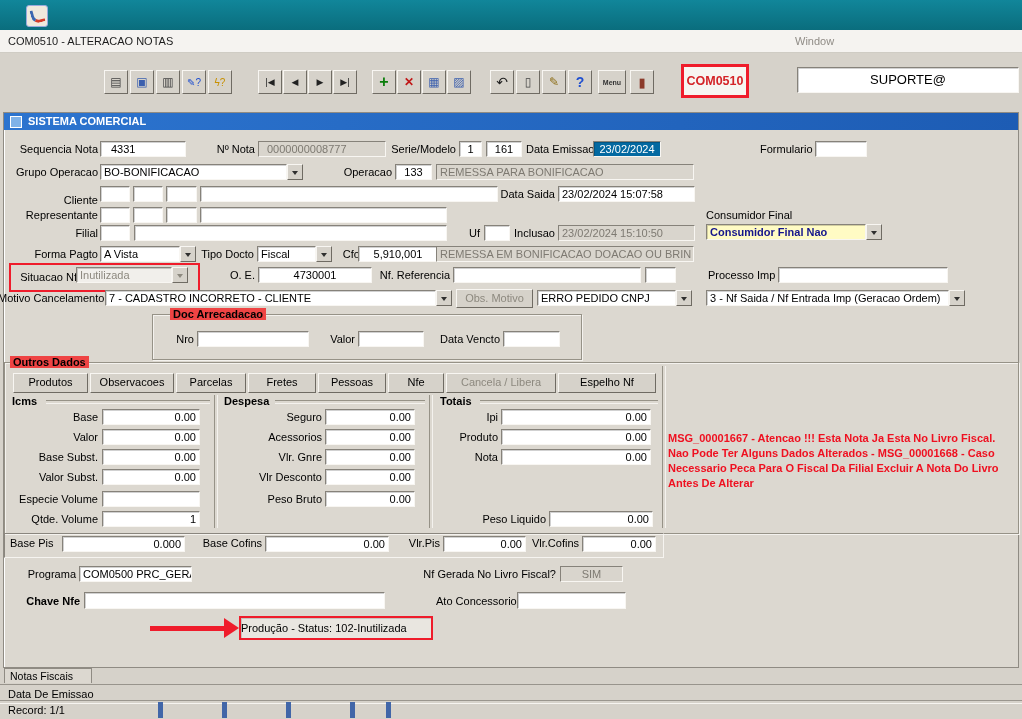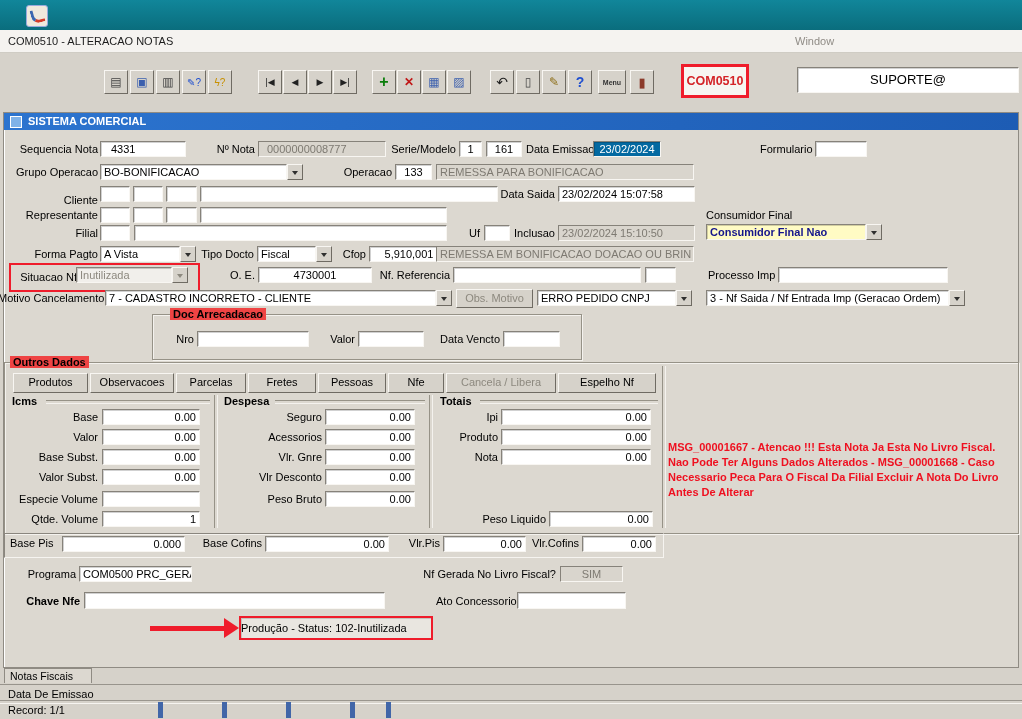--- a/index.html
+++ b/index.html
@@ -132,21 +132,21 @@
   <div class="fld ylw" style="left:706px;top:224px;width:160px;">Consumidor Final Nao</div>
   <div class="drop" style="left:866px;top:224px;"></div>
 
   <div class="lbl r" style="left:10px;top:248px;width:88px;">Forma Pagto</div>
   <div class="fld" style="left:100px;top:246px;width:80px;">A Vista</div>
   <div class="drop" style="left:180px;top:246px;"></div>
   <div class="lbl r" style="left:200px;top:248px;width:54px;">Tipo Docto</div>
   <div class="fld" style="left:257px;top:246px;width:59px;">Fiscal</div>
   <div class="drop" style="left:316px;top:246px;"></div>
   <div class="lbl r" style="left:336px;top:248px;width:30px;">Cfop</div>
-  <div class="fld ctr" style="left:369px;top:246px;width:80px;">5,910,001</div>
+  <div class="fld ctr" style="left:358px;top:246px;width:80px;">5,910,001</div>
   <div class="fld dis" style="left:436px;top:246px;width:258px;">REMESSA EM BONIFICACAO DOACAO OU BRIN</div>
 
   <div class="redbox" style="left:9px;top:263px;width:187px;height:25px;"></div>
   <div class="lbl r" style="left:17px;top:271px;width:60px;">Situacao Nf</div>
   <div class="fld ro" style="left:76px;top:267px;width:96px;">Inutilizada</div>
   <div class="drop off" style="left:172px;top:267px;"></div>
   <div class="lbl r" style="left:222px;top:269px;width:33px;">O. E.</div>
   <div class="fld ctr" style="left:258px;top:267px;width:114px;">4730001</div>
   <div class="lbl r" style="left:378px;top:269px;width:72px;">Nf. Referencia</div>
   <div class="fld" style="left:453px;top:267px;width:188px;"></div>
@@ -219,21 +219,21 @@
 
   <div class="lbl r" style="left:404px;top:411px;width:94px;">Ipi</div>
   <div class="fld num" style="left:501px;top:409px;width:150px;">0.00</div>
   <div class="lbl r" style="left:404px;top:431px;width:94px;">Produto</div>
   <div class="fld num" style="left:501px;top:429px;width:150px;">0.00</div>
   <div class="lbl r" style="left:404px;top:451px;width:94px;">Nota</div>
   <div class="fld num" style="left:501px;top:449px;width:150px;">0.00</div>
   <div class="lbl r" style="left:464px;top:513px;width:82px;">Peso Liquido</div>
   <div class="fld num" style="left:549px;top:511px;width:104px;">0.00</div>
 
-  <div class="abs b" style="left:668px;top:440px;width:342px;height:72px;color:#ef1020;font-size:11px;line-height:15px;">MSG_00001667 - Atencao !!! Esta Nota Ja Esta No Livro Fiscal. Nao Pode Ter Alguns Dados Alterados - MSG_00001668 - Caso Necessario Peca Para O Fiscal Da Filial Excluir A Nota Do Livro Antes De Alterar</div>
+  <div class="abs b" style="left:668px;top:431px;width:342px;height:72px;color:#ef1020;font-size:11px;line-height:15px;">MSG_00001667 - Atencao !!! Esta Nota Ja Esta No Livro Fiscal. Nao Pode Ter Alguns Dados Alterados - MSG_00001668 - Caso Necessario Peca Para O Fiscal Da Filial Excluir A Nota Do Livro Antes De Alterar</div>
 
   <div class="sunk" style="left:4px;top:533px;width:658px;height:23px;"></div>
   <div class="lbl" style="left:10px;top:537px;width:50px;">Base Pis</div>
   <div class="fld num" style="left:62px;top:536px;width:123px;">0.000</div>
   <div class="lbl r" style="left:198px;top:537px;width:64px;">Base Cofins</div>
   <div class="fld num" style="left:265px;top:536px;width:124px;">0.00</div>
   <div class="lbl r" style="left:402px;top:537px;width:38px;">Vlr.Pis</div>
   <div class="fld num" style="left:443px;top:536px;width:83px;">0.00</div>
   <div class="lbl r" style="left:529px;top:537px;width:50px;">Vlr.Cofins</div>
   <div class="fld num" style="left:582px;top:536px;width:74px;">0.00</div>

